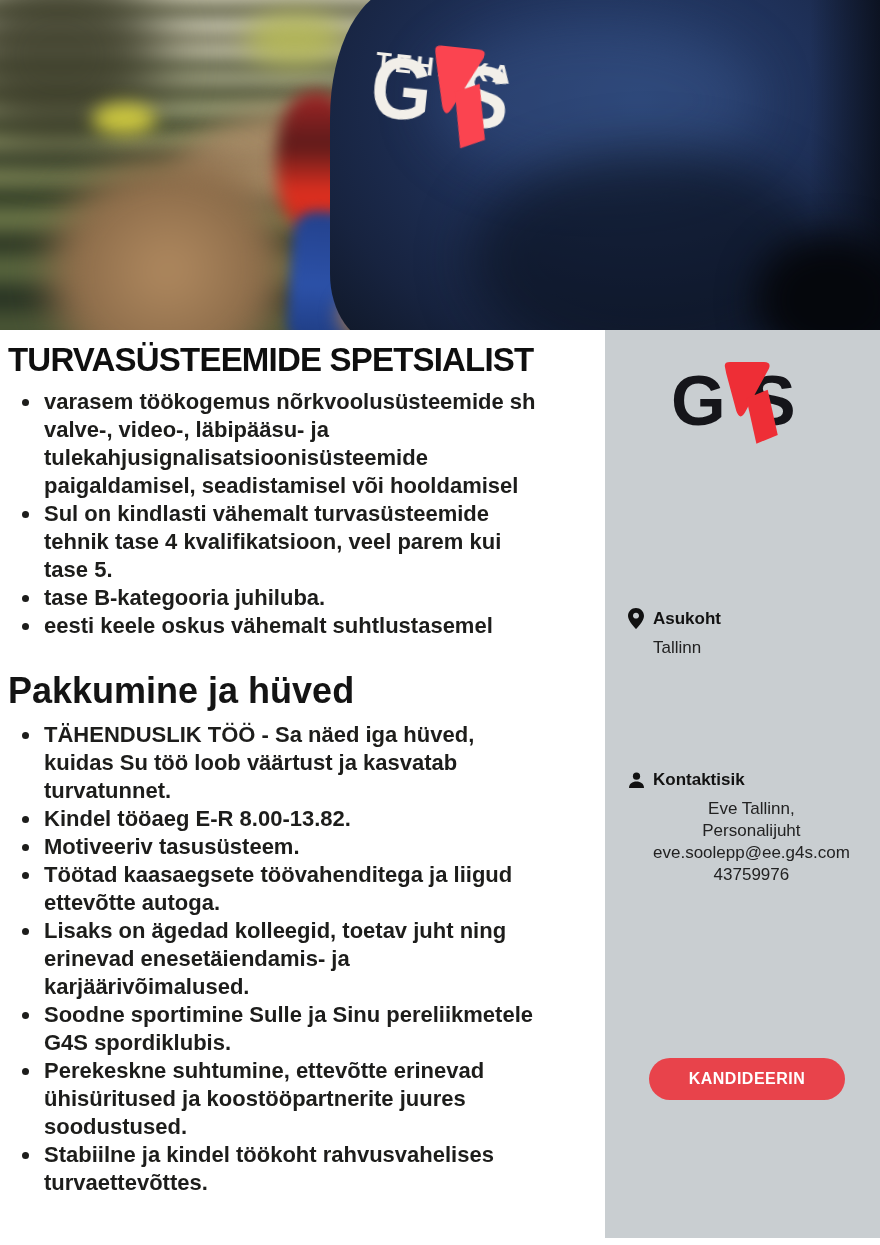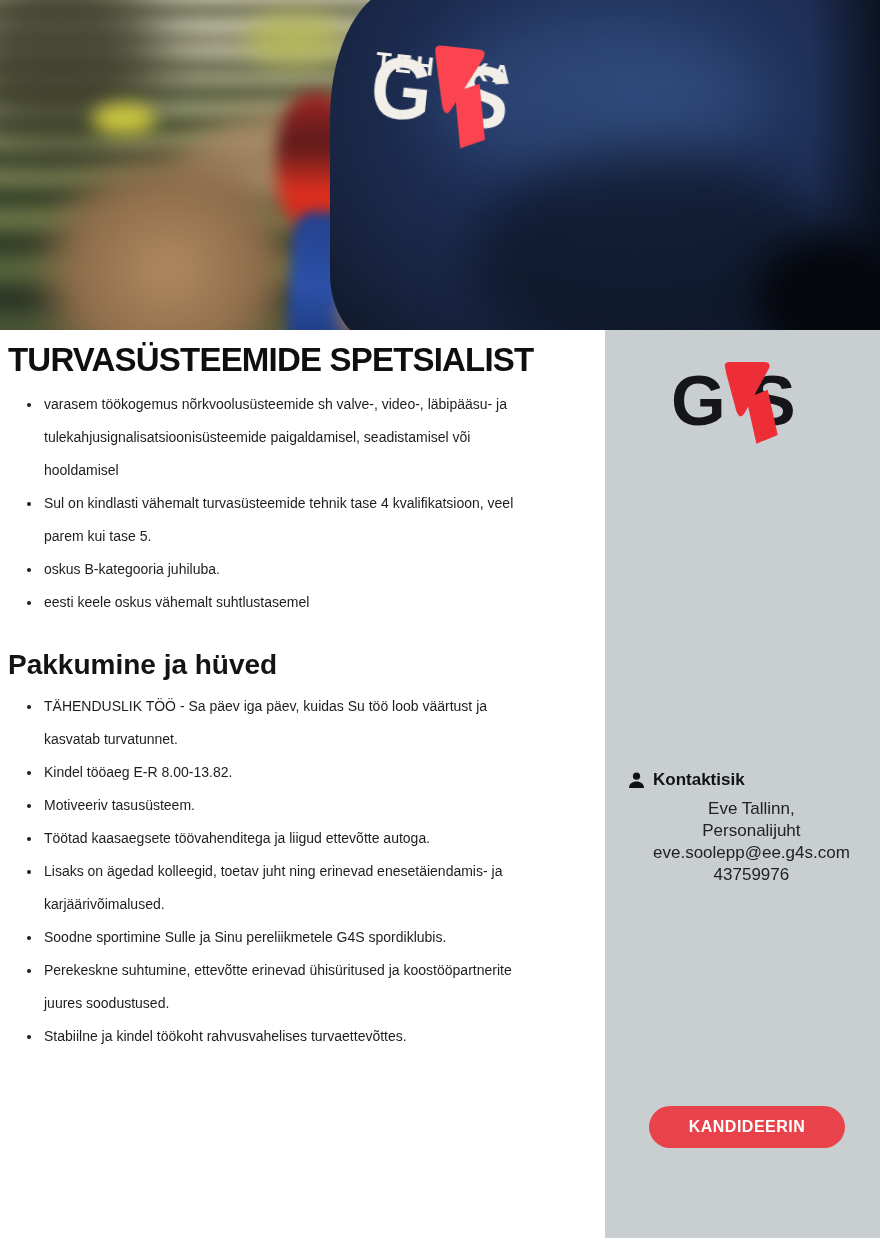--- a/index.html
+++ b/index.html
@@ -45,38 +45,38 @@
   .logo-dark path{fill:#ee2e36;}
   .logo-light text{fill:#f2efe9;}
   .logo-light path{fill:#fb4450;}
 
   
   .main{position:absolute;left:0;top:330px;width:548px;height:915px;background:#ffffff;
     box-sizing:border-box;padding:11px 2px 0 8px;color:#1d1d1b;}
   .main h1{margin:0;font-size:33px;letter-spacing:-0.8px;color:#0f0f0f;font-weight:bold;}
   .intro{margin:9px 0 0 0;font-size:24px;line-height:33px;}
   h2.expect{margin:30px 0 0 14px;font-size:28px;font-weight:bold;color:#141414;}
-  h2.offer{margin:30px 0 0 0;font-size:28px;font-weight:bold;color:#141414;}
-  ul.bullets{margin:9px 0 0 0;padding:0 0 0 34px;font-size:14px;line-height:33px;}
+  h2.offer{margin:30px 0 0 0;font-size:36px;font-weight:bold;color:#141414;}
+  ul.bullets{margin:9px 0 0 0;padding:0 0 0 34px;font-size:22px;line-height:28px;font-weight:bold;}
   ul.bullets li{margin:0;padding-left:2px;}
   ul.bullets li::marker{color:#1d1d1b;}
 
   
   .sidebar{position:absolute;left:605px;top:330px;width:275px;height:908px;background:#c9ced1;}
   .side-logo{position:absolute;left:66px;top:32px;width:135px;}
   .side-block{position:absolute;left:22px;}
   .side-block .head{display:flex;align-items:center;gap:8px;}
   .side-block .head .ic{width:18px;display:flex;justify-content:center;}
   .side-block .head .lbl{font-size:17px;font-weight:bold;color:#121212;}
   .side-block .body{margin:8px 0 0 26px;font-size:17px;line-height:22px;color:#222;}
   .blk-location{top:278px;}
   .blk-contact{top:440px;text-align:center;}
   .apply{position:absolute;left:44px;top:728px;width:196px;height:42px;border:none;border-radius:21px;
     background:#e8434b;color:#ffffff;font-family:"Liberation Sans",sans-serif;
-    font-size:16px;font-weight:bold;letter-spacing:.5px;cursor:pointer;margin-top:48px;}
+    font-size:16px;font-weight:bold;letter-spacing:.5px;cursor:pointer;}
 </style>
 </head>
 <body>
 
 <div class="page">
 
   <div class="photo">
     <div class="ph-bg"></div>
     <div class="ph-blob-darktl"></div>
     <div class="ph-blob-yellow2"></div>
@@ -103,48 +103,59 @@
     </div>
   </div>
 
   <div class="main">
     <h1>TURVASÜSTEEMIDE SPETSIALIST</h1>
 
     <ul class="bullets">
 
     <li>varasem töökogemus nõrkvoolusüsteemide sh valve-, video-, läbipääsu- ja tulekahjusignalisatsioonisüsteemide paigaldamisel, seadistamisel või hooldamisel</li>
         <li>Sul on kindlasti vähemalt turvasüsteemide tehnik tase 4 kvalifikatsioon, veel parem kui tase 5.</li>
-        <li>oskus B-kategooria juhiluba.</li>
+        <li>tase B-kategooria juhiluba.</li>
         <li>eesti keele oskus vähemalt suhtlustasemel</li>
       </ul>
 
     <h2 class="offer">Pakkumine ja hüved</h2>
     <ul class="bullets">
 
-    <li>TÄHENDUSLIK TÖÖ - Sa päev iga päev, kuidas Su töö loob väärtust ja kasvatab turvatunnet.</li>
+    <li>TÄHENDUSLIK TÖÖ - Sa näed iga hüved, kuidas Su töö loob väärtust ja kasvatab turvatunnet.</li>
         <li>Kindel tööaeg E-R 8.00-13.82.</li>
         <li>Motiveeriv tasusüsteem.</li>
         <li>Töötad kaasaegsete töövahenditega ja liigud ettevõtte autoga.</li>
         <li>Lisaks on ägedad kolleegid, toetav juht ning erinevad enesetäiendamis- ja karjäärivõimalused.</li>
         <li>Soodne sportimine Sulle ja Sinu pereliikmetele G4S spordiklubis.</li>
         <li>Perekeskne suhtumine, ettevõtte erinevad ühisüritused ja koostööpartnerite juures soodustused.</li>
         <li>Stabiilne ja kindel töökoht rahvusvahelises turvaettevõttes.</li>
       </ul>
   </div>
 
   <aside class="sidebar">
     <div class="side-logo">
       <svg class="logo logo-dark" width="135" height="85" viewBox="0 0 215 135">
         <text x="0" y="100">G</text>
         <text x="124" y="100">S</text>
         <path d="M86,8 Q84,0 94,0 L148,0 Q160,0 156,10 L118,80 Q110,94 104,78 L88,18 Z"></path>
         <path d="M120,58 L154,44 L170,116 L136,130 Z"></path>
       </svg>
     </div>
 
+    <div class="side-block blk-location">
+      <div class="head">
+        <span class="ic">
+          <svg width="16" height="21" viewBox="0 0 16 21">
+              <path fill="#111" d="M8,0 C3.6,0 0,3.5 0,7.9 C0,13.2 8,21 8,21 C8,21 16,13.2 16,7.9 C16,3.5 12.4,0 8,0 Z M8,10.6 C6.3,10.6 5,9.3 5,7.7 C5,6.1 6.3,4.8 8,4.8 C9.7,4.8 11,6.1 11,7.7 C11,9.3 9.7,10.6 8,10.6 Z"></path>
+            </svg>
+        </span>
+        <span class="lbl">Asukoht</span>
+      </div>
+      <div class="body">Tallinn</div>
+    </div>
 
     <div class="side-block blk-contact">
       <div class="head">
         <span class="ic">
           <svg width="17" height="17" viewBox="0 0 17 17">
               <circle cx="8.5" cy="4.2" r="3.6" fill="#111"></circle>
           <path fill="#111" d="M1,16 C1,11.8 4.3,9.5 8.5,9.5 C12.7,9.5 16,11.8 16,16 Z"></path>
             </svg>
         </span>
         <span class="lbl">Kontaktisik</span>

